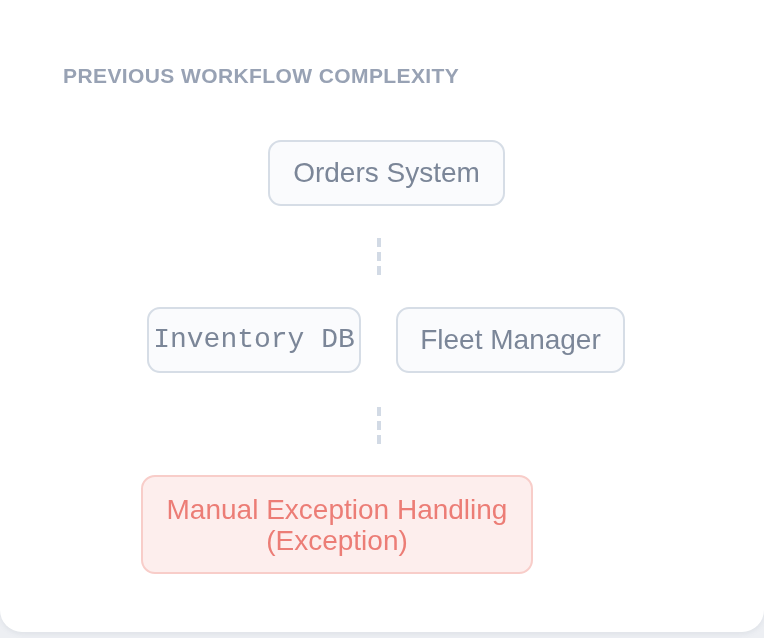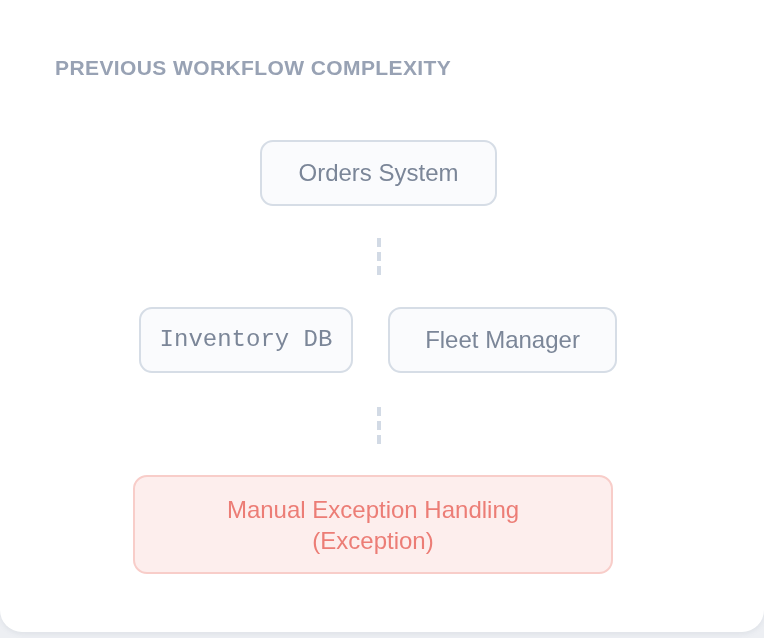--- a/index.html
+++ b/index.html
@@ -25,50 +25,51 @@
     top: -40px;
     bottom: 6px;
     background: var(--card-bg, #ffffff);
     border-radius: 22px;
     box-shadow: 0 2px 5px rgba(100, 116, 139, 0.10);
   }
   .title {
     position: absolute;
     left: 55px;
     top: 56px;
-    margin: 0;
+    margin: 8px;
     font-size: 21px;
     font-weight: 700;
     letter-spacing: 0.4px;
     color: var(--title-text, #98a2b4);
     text-transform: uppercase;
     white-space: nowrap;
   }
   .node {
     position: absolute;
     box-sizing: border-box;
     display: flex;
     flex-direction: column;
     align-items: center;
     justify-content: center;
     border: 2px solid var(--node-border, #d6dde6);
     background: var(--node-bg, #fafbfd);
     border-radius: 13px;
     color: var(--node-text, #7b8698);
-    font-size: 24px;
+    font-size: 28px;
     line-height: 1.5;
     text-align: center;
+    margin-left: 8px;
   }
   .node-orders   { left: 260px; top: 140px; width: 237px; height: 66px; }
   .node-inventory{ left: 139px; top: 307px; width: 214px; height: 66px; font-family: Liberation Mono, monospace; }
   .node-fleet    { left: 388px; top: 307px; width: 229px; height: 66px; justify-content: center; }
   .node-alert {
     left: 133px;
     top: 475px;
-    width: 480px;
+    width: 392px;
     height: 99px;
     border-color: var(--alert-border, #f8cdc9);
     background: var(--alert-bg, #fdeeed);
     color: var(--alert-text, #ec7d76);
     border-radius: 14px;
     line-height: 31px;
   }
   .connector {
     position: absolute;
     left: 377px;

